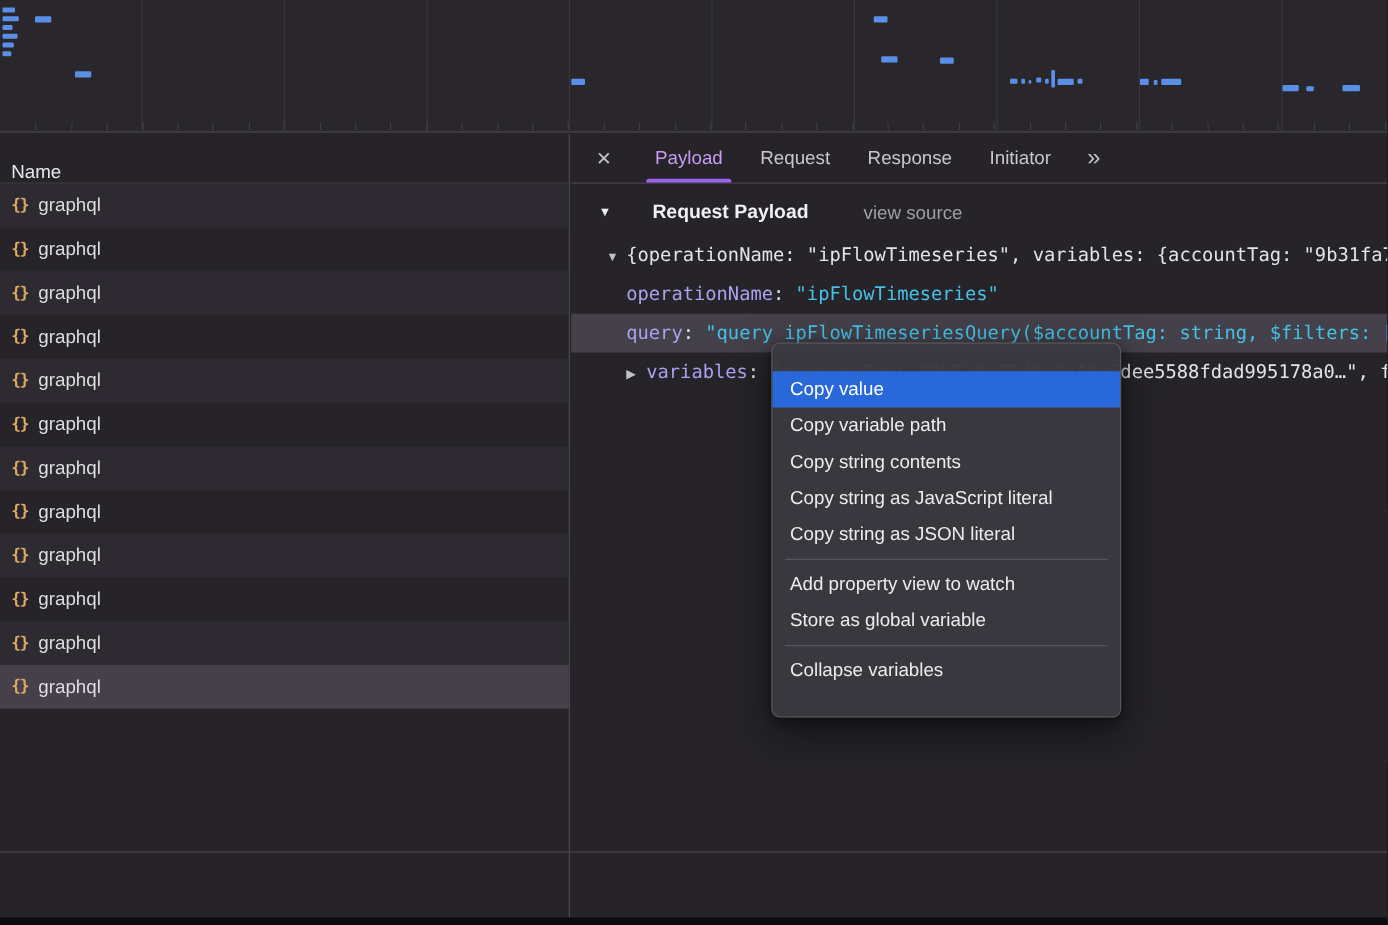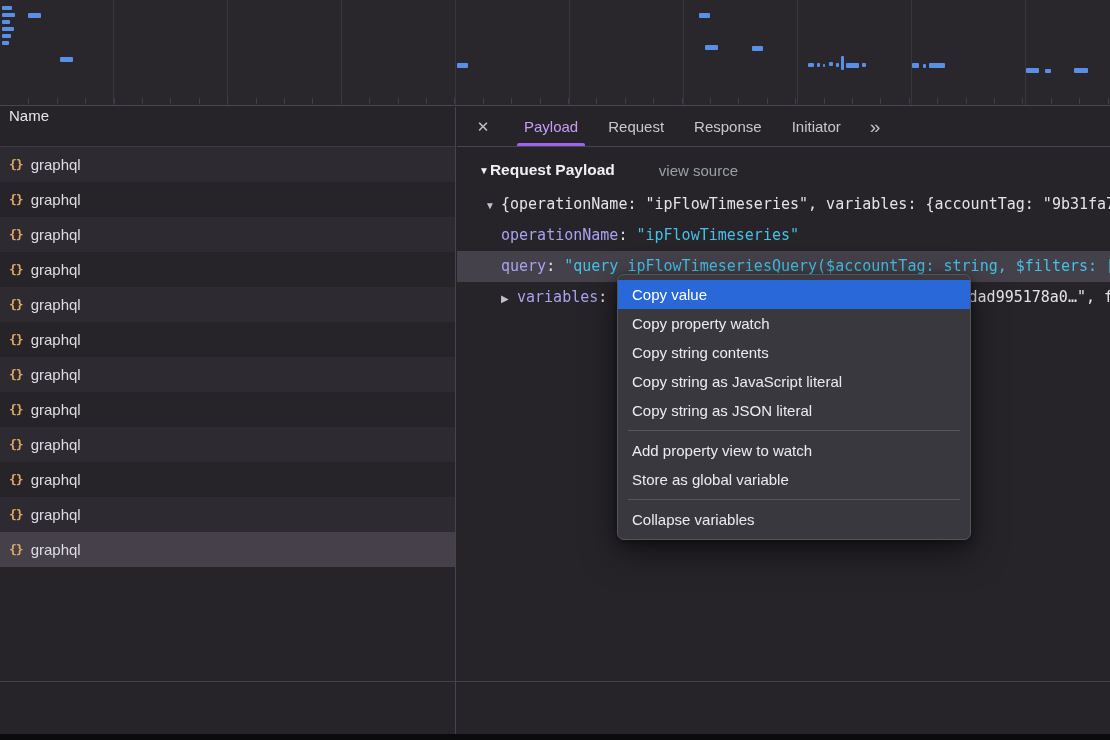--- a/index.html
+++ b/index.html
@@ -13,21 +13,21 @@
   
   .overview { position:absolute; top:0; left:0; width:1110px; height:106px;
     background:#29272c; border-bottom:1px solid #4a4450; }
   .gridline { position:absolute; top:0; bottom:0; width:1px; background:#39363f; }
   .ruler-tick { position:absolute; bottom:1px; width:1px; height:6px; background:#403c48; }
   .ov-bar { position:absolute; background:#5a8fe8; border-radius:1px; }
 
   
   .sidebar { position:absolute; top:107px; left:0; width:456px; bottom:6px;
     background:#262429; border-right:1px solid #474350; }
-  .sidebar-header { height:40px; display:flex; align-items:flex-start; padding-left:9px;
+  .sidebar-header { height:40px; display:flex; align-items:flex-end; padding-left:9px;
     color:#e7e6e9; font-size:15px; border-bottom:1px solid #3e3a46; }
   .net-row { height:35px; display:flex; align-items:center; padding-left:9px;
     font-size:15px; color:#dedde1; gap:8px; cursor:default; }
   .net-row.shade { background:#2d2b31; }
   .net-row.selected { background:#454049; }
   .req-icon { font-family:"DejaVu Sans Mono", monospace; font-size:13px; font-weight:bold;
     color:#dfa964; letter-spacing:-1px; }
 
   
   .detail { position:absolute; top:107px; left:457px; right:0; bottom:6px; background:#262429; }
@@ -37,38 +37,38 @@
   .tabs-holder { display:flex; height:100%; }
   .tab { padding:0 15px; height:100%; display:flex; align-items:center; position:relative; cursor:pointer; }
   .tab.selected { color:#c79df4; }
   .tab.selected::after { content:""; position:absolute; left:8px; right:8px; bottom:0;
     height:3px; background:#9d63ee; border-radius:2px 2px 0 0; }
   .overflow-btn { margin-left:14px; font-size:19px; color:#c3c1c7; cursor:pointer; letter-spacing:-2px; }
 
   .section-header { display:flex; align-items:center; padding:14px 0 7px 22px;
     font-size:15px; }
   .disc-tri { font-size:10px; color:#f1f0f3; margin-right:1px; }
-  .section-title { font-weight:bold; color:#f1f0f3; font-size:15.5px; }
+  .section-title { font-weight:bold; color:#f1f0f3; font-size:15.5px;margin-left:32px; }
   .view-source { margin-left:44px; color:#9aa0a6; font-size:15px; cursor:pointer; }
 
   .tree { margin-top:3px; font-family:"DejaVu Sans Mono", monospace; }
   .tree-row { height:31px; line-height:31px; font-size:15px; color:#e6e5e9;
     white-space:nowrap; overflow:hidden; cursor:default; }
   .tree-row.selected { background:#44414a; }
   .disc { display:inline-block; width:16px; font-size:10px; color:#c2c0c9;
     font-family:"Liberation Sans", sans-serif; }
   .p-plain  { color:#e4e3e7; }
   .p-key    { color:#a9a2ef; }
   .p-string { color:#45c1e6; }
 
   
-  .context-menu { position:absolute; left:617px; top:274px; width:354px;
+  .context-menu { position:absolute; left:617px; top:274px; width:280px;
     background:rgba(58,57,63,0.98); border:1px solid #55545a; border-radius:7px;
     box-shadow:0 12px 34px rgba(0,0,0,0.55), 0 2px 8px rgba(0,0,0,0.4);
-    padding:5px 0; z-index:50; font-size:15px; color:#ececf0; }
+    padding:22px 0; z-index:50; font-size:15px; color:#ececf0; }
   .menu-item { height:29px; line-height:29px; padding:0 14px; white-space:nowrap; cursor:default; }
   .menu-item.highlighted { background:#2968d8; color:#ffffff; }
   .menu-sep { height:1px; background:#56555b; margin:5px 10px; }
 
   
   .footer-line { position:absolute; left:0; right:0; top:681px; height:1px; background:#45414d; }
   .bottom-strip { position:absolute; left:0; right:0; bottom:0; height:6px; background:#0b0b0d; }
 </style>
 </head>
 <body>
@@ -229,21 +229,21 @@
     <div class="tree" id="tree">
         <div class="tree-row" style="padding-left: 28px;"><span class="disc">▼</span><span class="p-plain">{operationName: "ipFlowTimeseries", variables: {accountTag: "9b31fa77d0c2e48a6dee5588fdad995178a0…"}…}</span></div>
         <div class="tree-row" style="padding-left: 44px;"><span class="p-key">operationName</span><span class="p-plain">: </span><span class="p-string">"ipFlowTimeseries"</span></div>
         <div class="tree-row selected" style="padding-left: 44px;"><span class="p-key">query</span><span class="p-plain">: </span><span class="p-string">"query ipFlowTimeseriesQuery($accountTag: string, $filters: [ZoneNetworkAnalytics…</span></div>
         <div class="tree-row" style="padding-left: 44px;"><span class="disc">▶</span><span class="p-key">variables</span><span class="p-plain">: </span><span class="p-plain">{accountTag: "9b31fa77d0c2e48a6dee5588fdad995178a0…", filters:…}</span></div>
       </div>
   </div>
 
   <div class="context-menu" id="context-menu">
       <div class="menu-item highlighted">Copy value</div>
-      <div class="menu-item">Copy property watch</div>
+      <div class="menu-item">Copy variable path</div>
       <div class="menu-item">Copy string contents</div>
       <div class="menu-item">Copy string as JavaScript literal</div>
       <div class="menu-item">Copy string as JSON literal</div>
       <div class="menu-sep"></div>
       <div class="menu-item">Add property view to watch</div>
       <div class="menu-item">Store as global variable</div>
       <div class="menu-sep"></div>
       <div class="menu-item">Collapse variables</div>
     </div>
 

